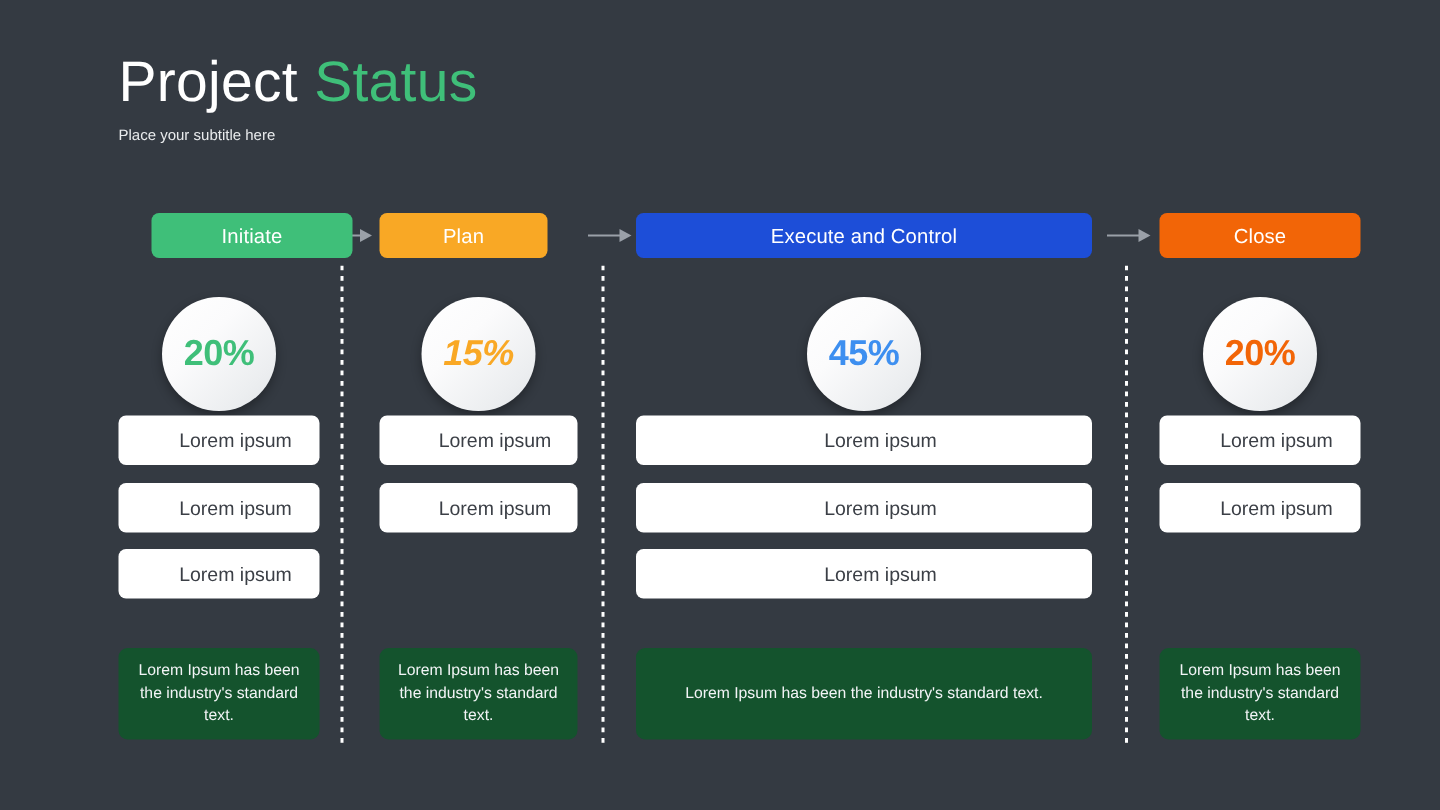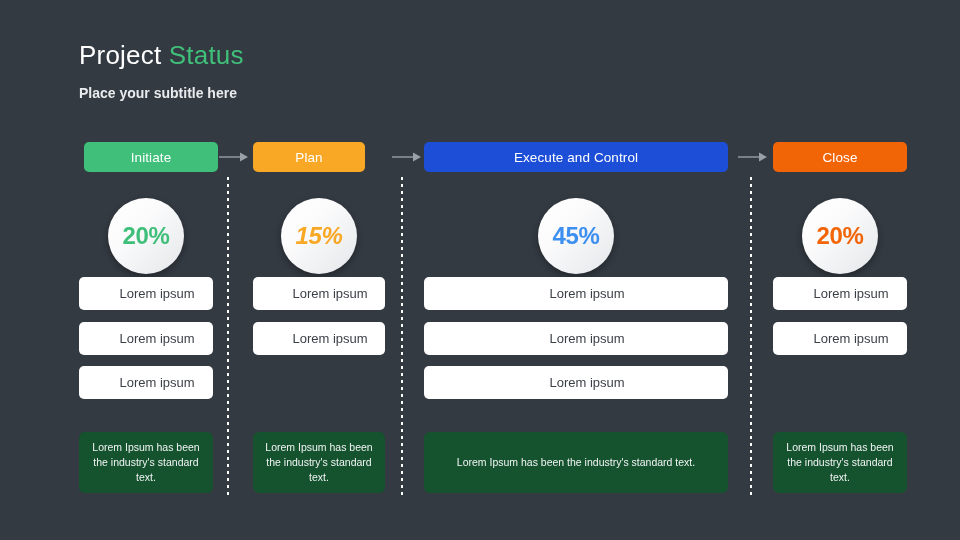--- a/index.html
+++ b/index.html
@@ -22,33 +22,33 @@
     height: 540px;
   }
 
   
   .title-block {
     position: absolute;
     left: 79px;
     top: 32px;
   }
   .title {
-    font-size: 26px;
+    font-size: 38px;
     line-height: 46px;
     font-weight: 400;
     color: #ffffff;
     white-space: nowrap;
     letter-spacing: 0.2px;
   }
   .title .accent { color: #3fbf79; }
   .subtitle {
     margin-top: 7px;
-    font-size: 14px;
+    font-size: 10px;
     color: #e9ebed;
-    font-weight: 700;
+    font-weight: 400;
     white-space: nowrap;
   }
 
   
   .column {
     position: absolute;
     top: 142px;
   }
 
   .stage-header {
@@ -166,21 +166,21 @@
       <path d="M21 2.6 L29 7 L21 11.4 Z" fill="#9aa0a8"></path>
     </svg>
   </div>
   <div class="arrow" style="left:738px;">
     <svg width="30" height="14" viewBox="0 0 30 14">
       <line x1="0" y1="7" x2="23" y2="7" stroke="#9aa0a8" stroke-width="1.4"></line>
       <path d="M21 2.6 L29 7 L21 11.4 Z" fill="#9aa0a8"></path>
     </svg>
   </div>
 
-  <div class="column" style="left:62px; width:148px;padding-left:22px;">
+  <div class="column" style="left:79px; width:148px;padding-left:22px;">
     <div class="stage-header" style="width:134px; background:#3fbf79;">Initiate</div>
   </div>
   <div class="pct-wrap" style="left:79px; width:134px;">
     <div class="pct-circle" style="color:#3fbf79;">20%</div>
   </div>
   <div class="item-pill" style="left:79px; width:134px; top:277px;">Lorem ipsum</div>
   <div class="item-pill" style="left:79px; width:134px; top:322px;">Lorem ipsum</div>
   <div class="item-pill" style="left:79px; width:134px; top:366px;">Lorem ipsum</div>
   <div class="note-box" style="left:79px; width:134px; top:432px; height:61px;">Lorem Ipsum has been the industry's standard text.</div>
 

